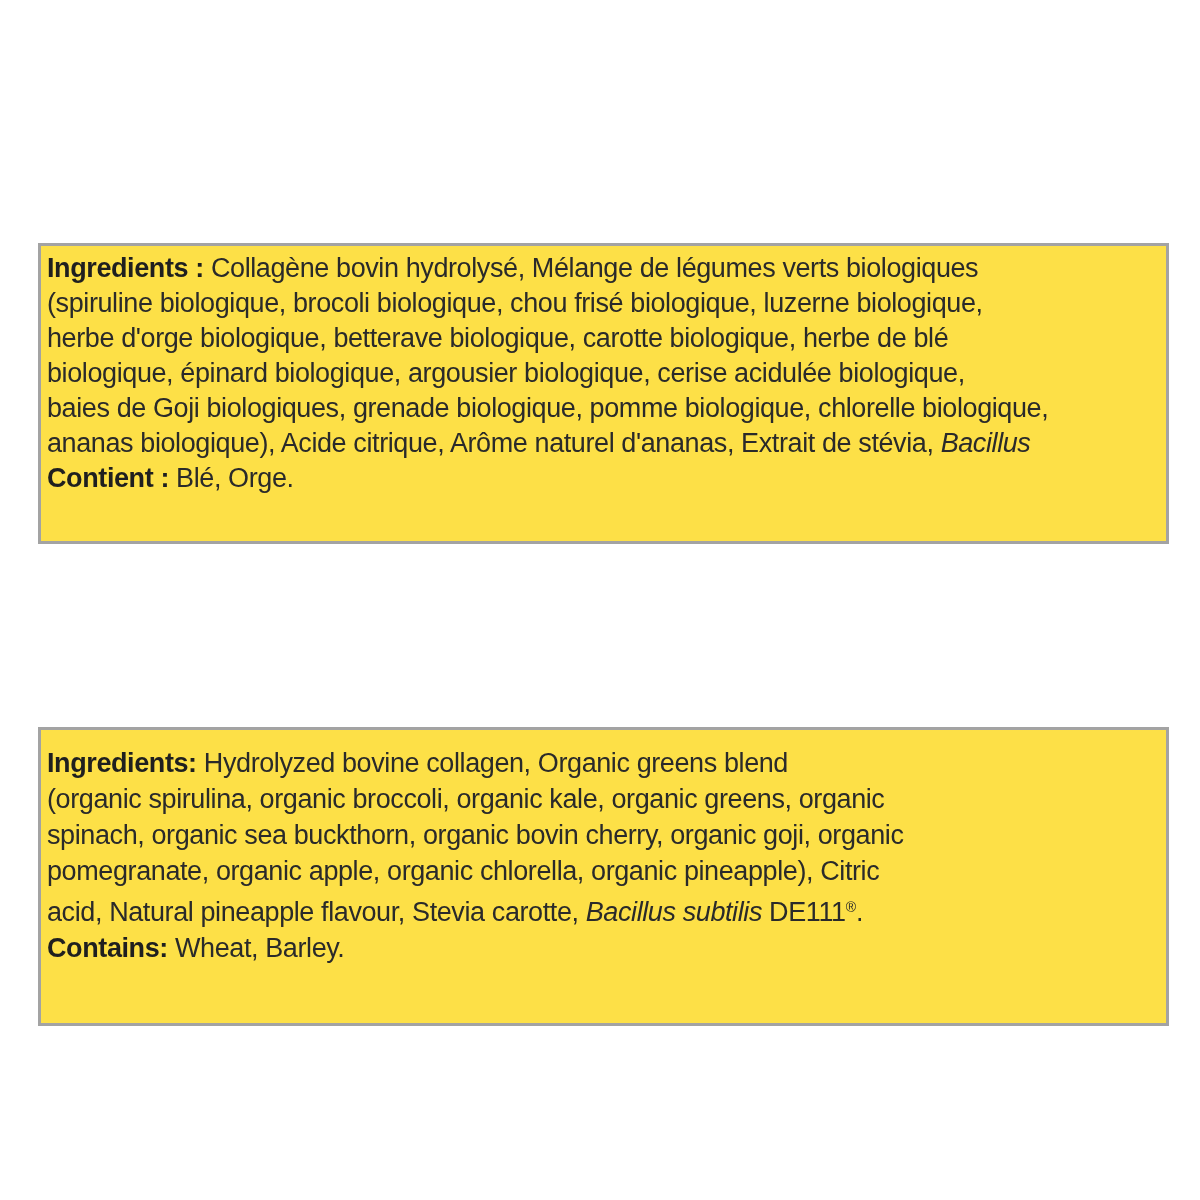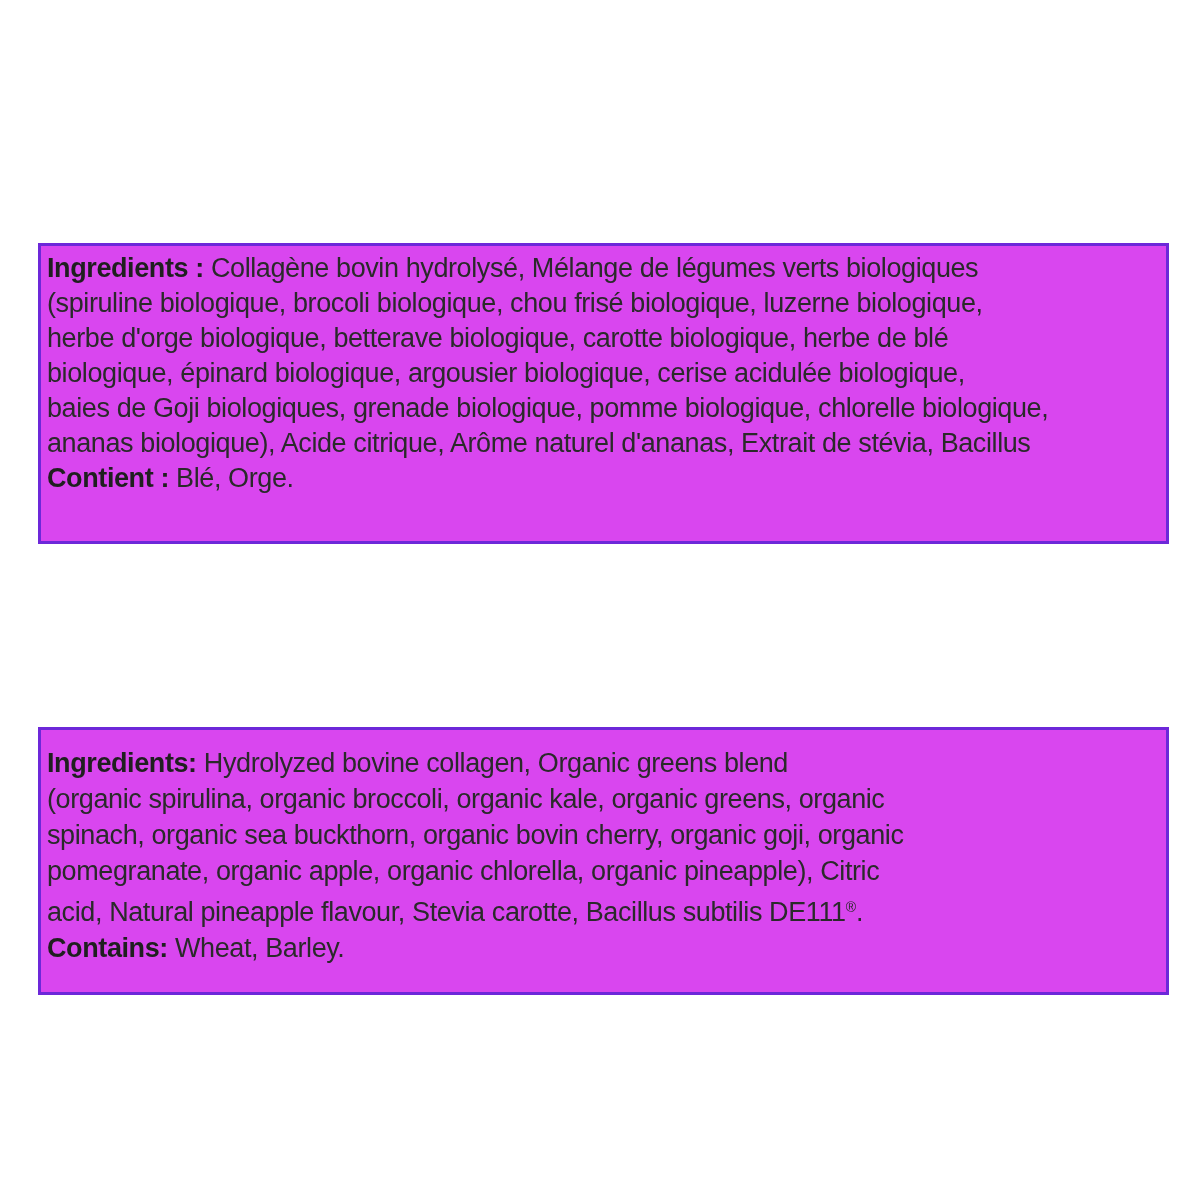--- a/index.html
+++ b/index.html
@@ -13,44 +13,44 @@
     height: 1200px;
     background: #ffffff;
     font-family: "Liberation Sans", "DejaVu Sans", sans-serif;
     color: #262626;
     overflow: hidden;
   }
   .panel {
     position: absolute;
     left: 38px;
     width: 1131px;
-    border: 3px solid #6d28d9;
-    background: #d946ef;
+    border: 3px solid #a3a3a3;
+    background: #fde047;
     box-sizing: border-box;
   }
   .panel-fr {
     top: 243px;
     height: 301px;
     padding: 5px 6px 0 6px;
   }
   .panel-en {
     top: 727px;
-    height: 268px;
+    height: 299px;
     padding: 15px 6px 0 6px;
   }
   .line {
     white-space: nowrap;
     font-size: 27px;
     letter-spacing: -0.4px;
     color: #2a2a2a;
   }
   .panel-fr .line { line-height: 35px; }
   .panel-en .line { line-height: 36px; }
   .seg-bold   { font-weight: bold; color: #1f1f1f; }
-  .seg-italic { }
+  .seg-italic { font-style: italic; }
   .seg-sup    { font-size: 0.52em; vertical-align: 9px; letter-spacing: 0; }
 </style>
 </head>
 <body>
 
 <div class="canvas">
 
   <div class="panel panel-fr">
     <div class="line">
       <span class="seg-bold">Ingredients :</span><span> Collagène bovin hydrolysé, Mélange de légumes verts biologiques</span>

